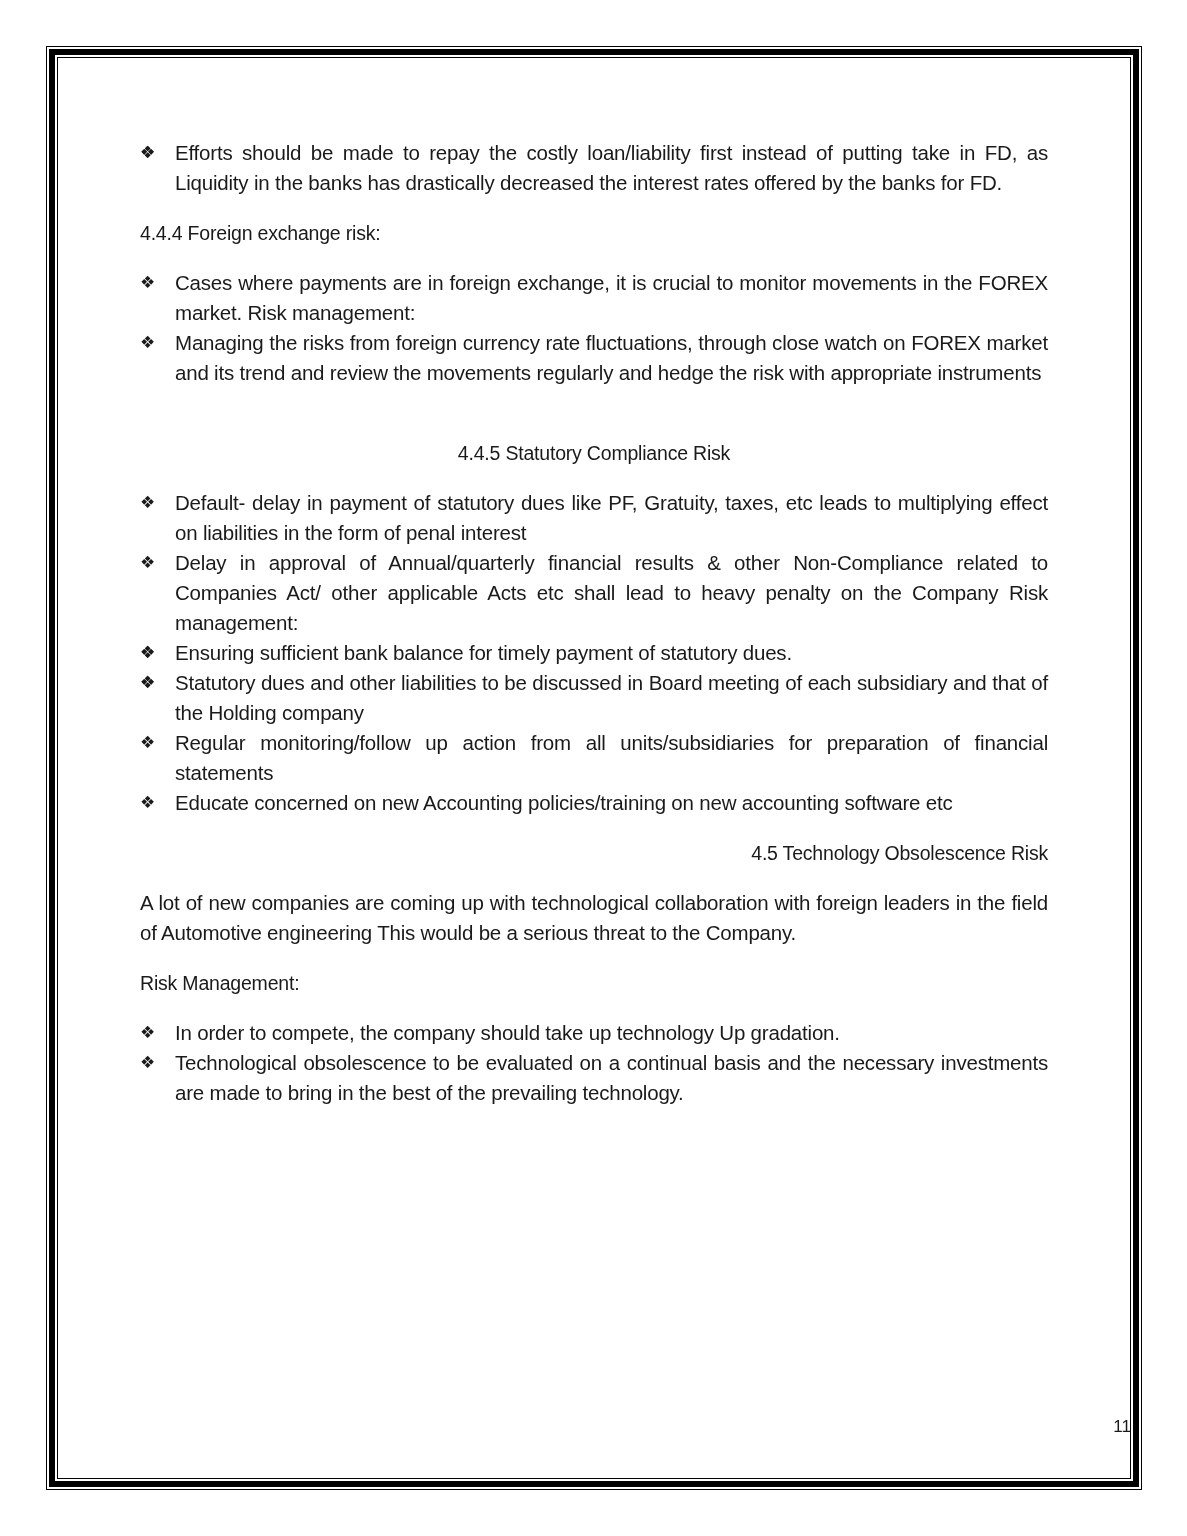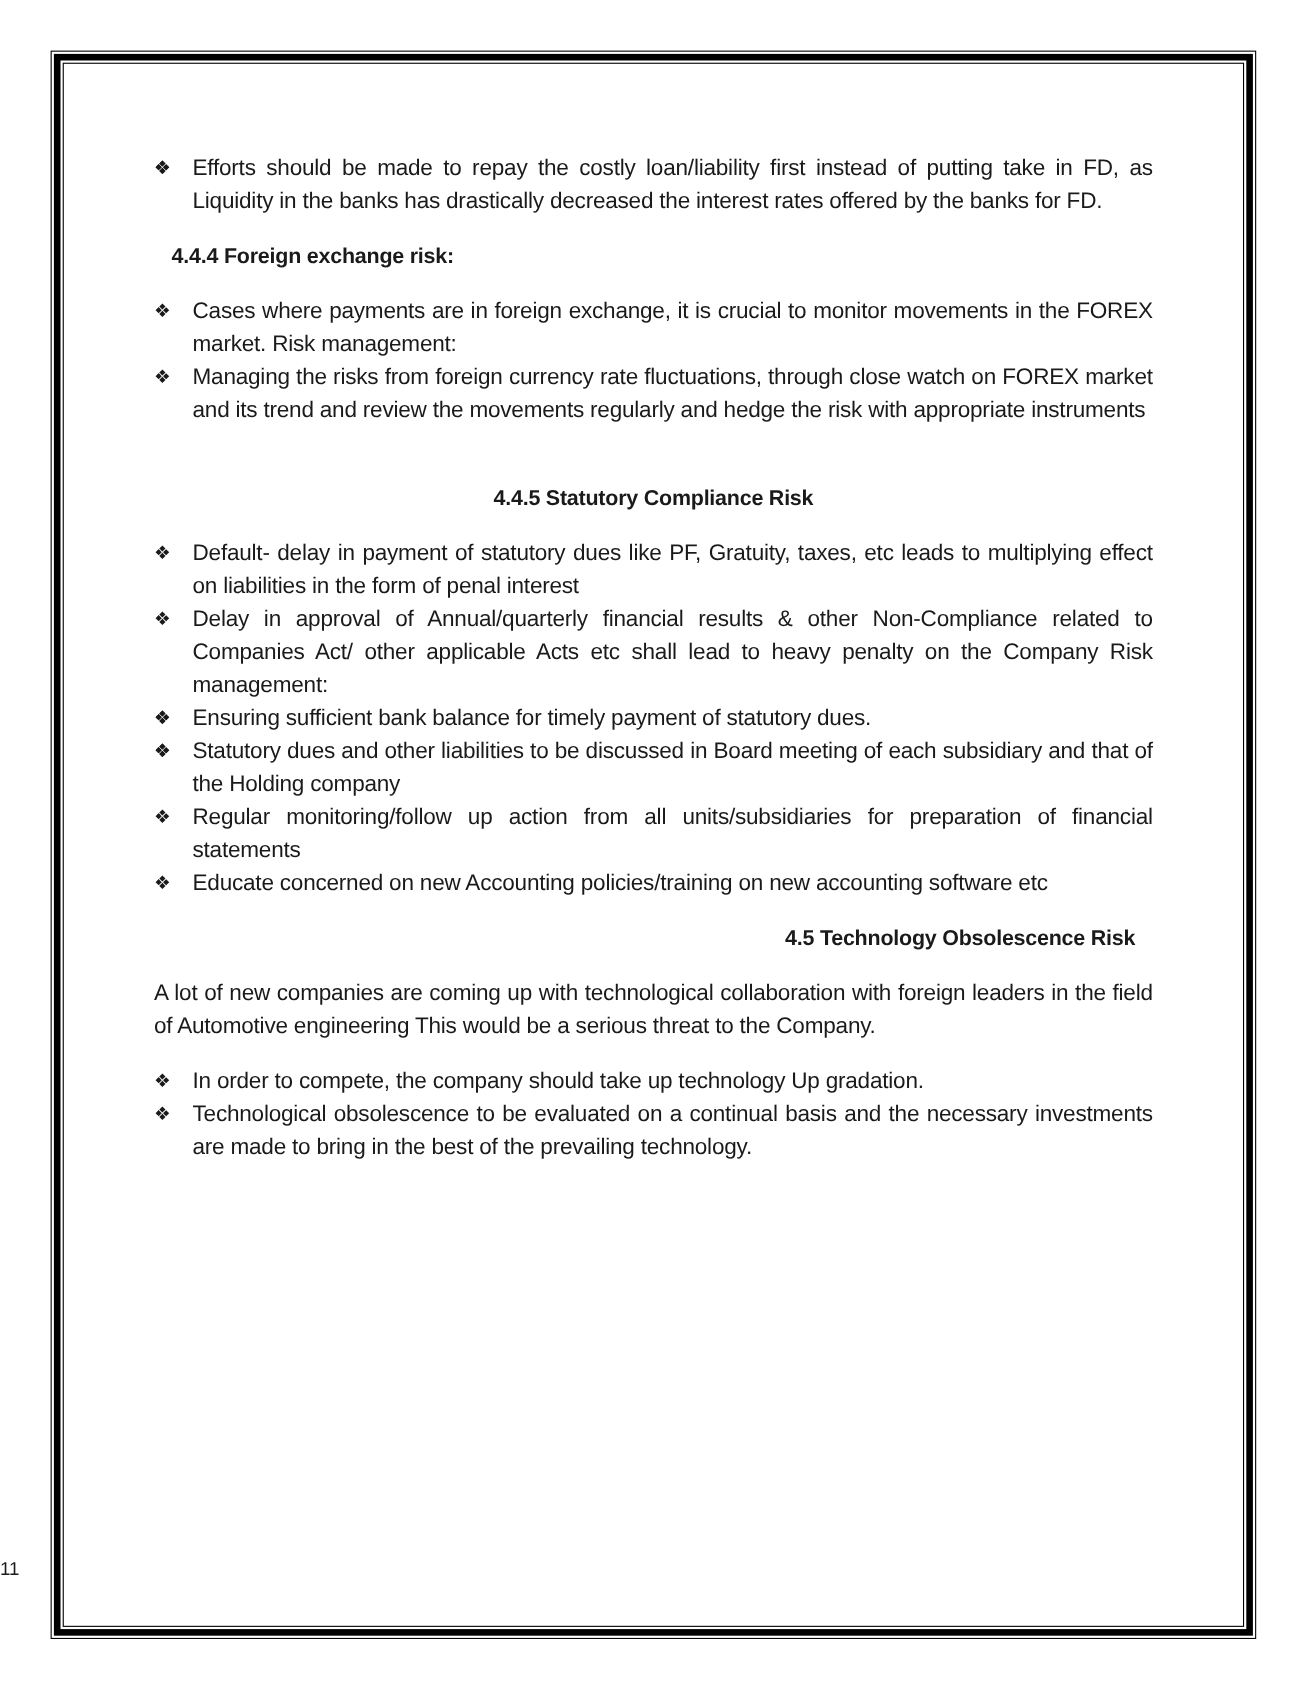--- a/index.html
+++ b/index.html
@@ -9,23 +9,23 @@
                  border: 1px solid #000; box-sizing: border-box; }
   .frame-thick { position: absolute; left: 49px; top: 49px; width: 1090px; height: 1438px;
                  border: 6px solid #000; box-sizing: border-box; }
   .frame-inner { position: absolute; left: 57px; top: 57px; width: 1074px; height: 1422px;
                  border: 1px solid #000; box-sizing: border-box; }
   .content { position: absolute; left: 140px; top: 138px; width: 908px; }
   .bullets { list-style: none; margin: 0; padding: 0; }
   .bullet { position: relative; padding-left: 35px; font-size: 20.5px; line-height: 30px;
             text-align: justify; letter-spacing: -0.2px; }
   .bullet .mark { position: absolute; left: 0; top: 0; font-size: 17px; line-height: 30px; }
-  .heading { font-weight: bold; font-size: 19.5px; line-height: 30px; margin: 16px; letter-spacing: -0.2px; }
+  .heading { font-weight: normal; font-size: 19.5px; line-height: 30px; margin: 0; letter-spacing: -0.2px; }
   .para { font-size: 20.5px; line-height: 30px; text-align: justify; margin: 0; letter-spacing: -0.2px; }
-  .page-number { position: absolute; left: 0; width: 1131px; top: 1416px; text-align: left;
+  .page-number { position: absolute; left: 0; width: 1131px; top: 1416px; text-align: right;
                  font-size: 17px; line-height: 22px; }
 </style>
 </head>
 <body>
 
 <div class="frame-outer"></div>
 <div class="frame-thick"></div>
 <div class="frame-inner"></div>
 
 <div class="content">
@@ -52,20 +52,21 @@
     <li class="bullet"><span class="mark">❖</span></li>
     <li class="bullet"><span class="mark">❖</span><span> Statutory dues and other liabilities to be discussed in Board meeting of each subsidiary and that of the Holding company</span></li>
     <li class="bullet"><span class="mark">❖</span><span>Regular monitoring/follow up action from all units/subsidiaries for preparation of financial statements</span></li>
     <li class="bullet"><span class="mark">❖</span><span>Educate concerned on new Accounting policies/training on new accounting software etc</span></li>
   </ul>
 
   <h3 class="heading" style="margin-top:20px;text-align:right;">4.5 Technology Obsolescence Risk</h3>
 
   <p class="para" style="margin-top:20px;">A lot of new companies are coming up with technological collaboration with foreign leaders in the field of Automotive engineering This would be a serious threat to the Company.</p>
 
+  <h4 class="heading" style="margin-top:20px;">Risk Management:</h4>
 
   <ul class="bullets" style="margin-top:20px;">
     <li class="bullet"><span class="mark">❖</span><span>In order to compete, the company should take up technology Up gradation.</span></li>
     <li class="bullet"><span class="mark">❖</span><span>Technological obsolescence to be evaluated on a continual basis and the necessary investments are made to bring in the best of the prevailing technology.</span></li>
   </ul>
 </div>
 
 <div class="page-number">11</div>
 
 </body></html>

